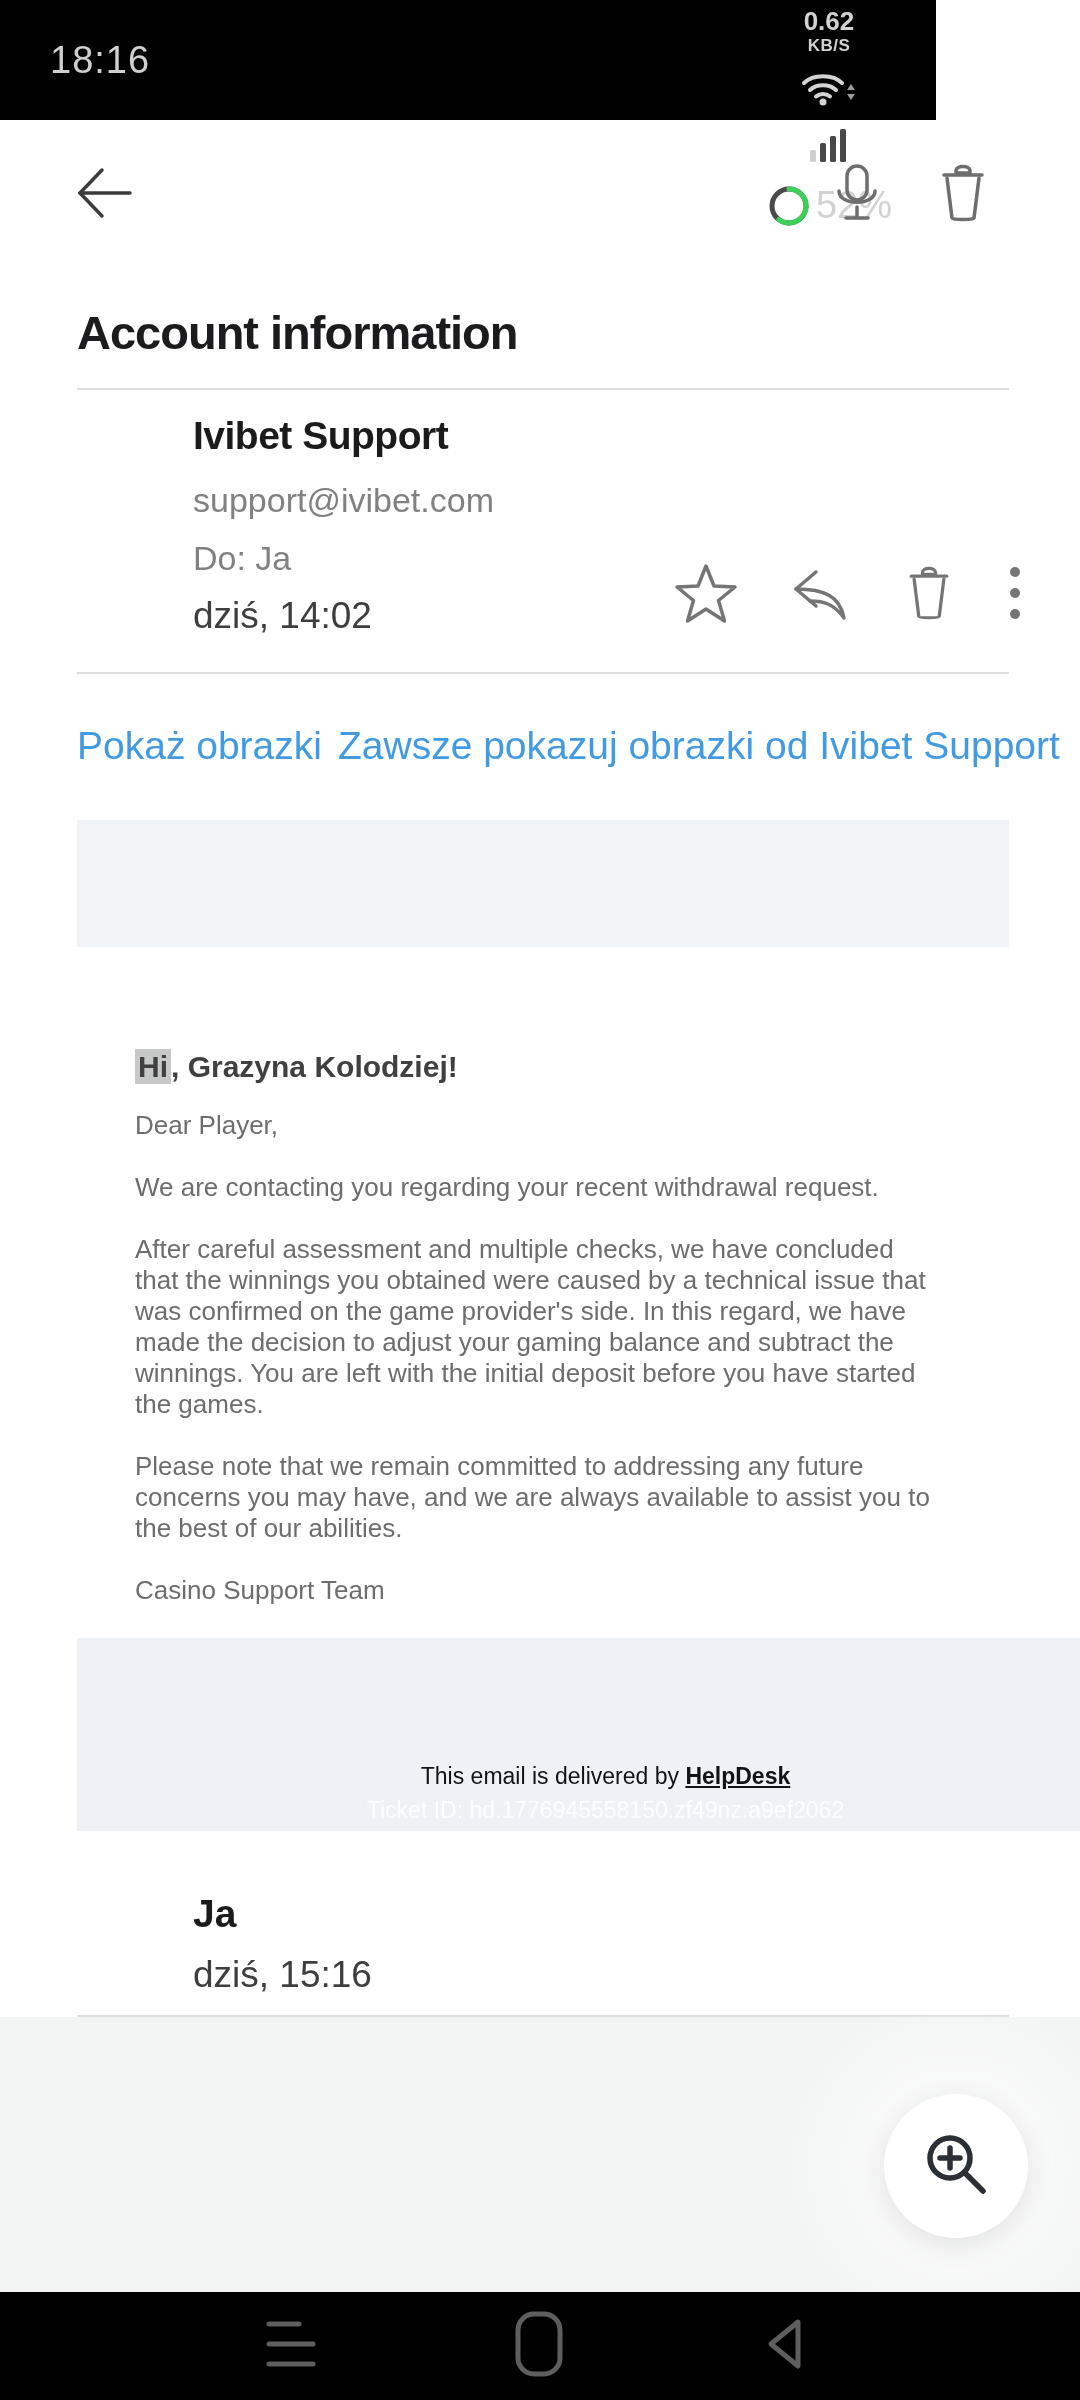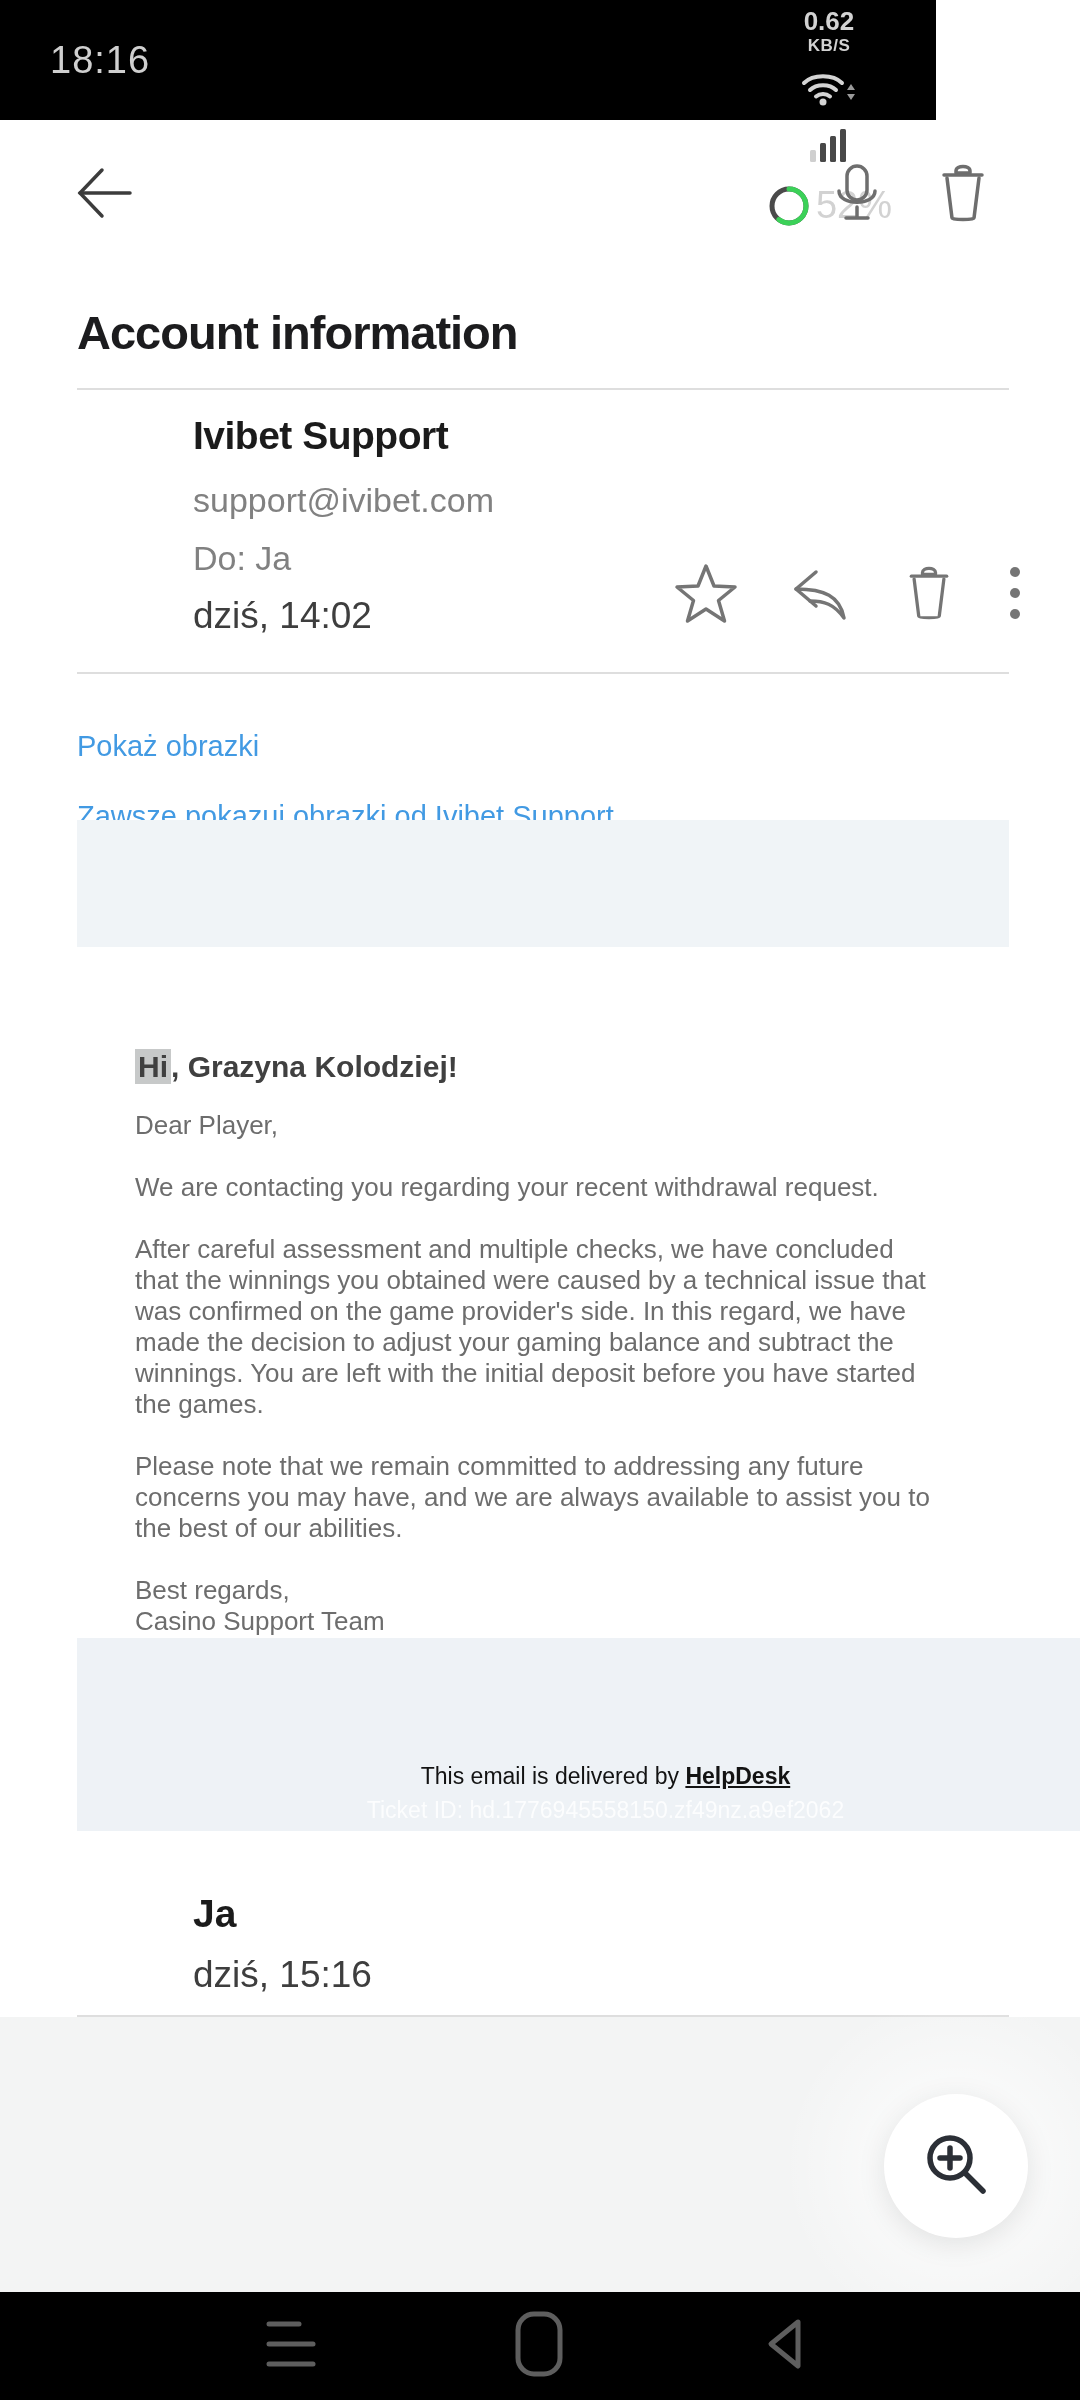--- a/index.html
+++ b/index.html
@@ -33,21 +33,21 @@
 
   
   .sender{position:absolute;top:412px;left:193px;}
   .s-name{font-size:39px;line-height:48px;font-weight:700;color:#1b1b1b;margin-bottom:18px;letter-spacing:-.5px;}
   .s-email{font-size:34px;line-height:44px;color:#818181;margin-bottom:14px;}
   .s-to{font-size:34px;line-height:44px;color:#818181;margin-bottom:13px;}
   .s-date{font-size:37px;line-height:46px;color:#3e3e3e;}
   .actions{position:absolute;top:562px;right:58px;display:flex;align-items:center;gap:52px;}
 
   
-  .img-links{position:absolute;top:724px;left:77px;display:flex;gap:26px;font-size:29px;line-height:44px;flex-direction:column;}
+  .img-links{position:absolute;top:724px;left:77px;display:flex;gap:16px;font-size:39px;line-height:44px;}
   .img-links .lnk{color:#429ae3;cursor:pointer;}
 
   
   .banner{position:absolute;top:820px;left:77px;width:932px;height:127px;background:#f0f4f7;}
 
   
   .mail-body{position:absolute;top:1006px;left:135px;width:815px;}
   .greeting{font-size:30px;line-height:42px;font-weight:700;color:#404040;margin-bottom:22px;margin-top:40px;}
   .hl{background:#c7c9c9;padding:1px 3px;}
   .para{font-size:26px;line-height:31px;color:#6d6d6d;margin:0 0 31px 0;white-space:pre-line;}
@@ -214,21 +214,20 @@
     <p class="para">We are contacting you regarding your recent withdrawal request.</p>
     <p class="para">After careful assessment and multiple checks, we have concluded
 that the winnings you obtained were caused by a technical issue that
 was confirmed on the game provider's side. In this regard, we have
 made the decision to adjust your gaming balance and subtract the
 winnings. You are left with the initial deposit before you have started
 the games.</p>
     <p class="para">Please note that we remain committed to addressing any future
 concerns you may have, and we are always available to assist you to
 the best of our abilities.</p>
-    <div class="sig-line">Best regards,</div>
     <div class="sig-line">Casino Support Team</div>
   </div>
 
   <div class="footer-box">
     <div class="delivered"><span>This email is delivered by </span><b>HelpDesk</b></div>
     <div class="ticket">Ticket ID: hd.1776945558150.zf49nz.a9ef2062</div>
   </div>
 
   <div class="reply">
     <div class="r-name">Ja</div>

